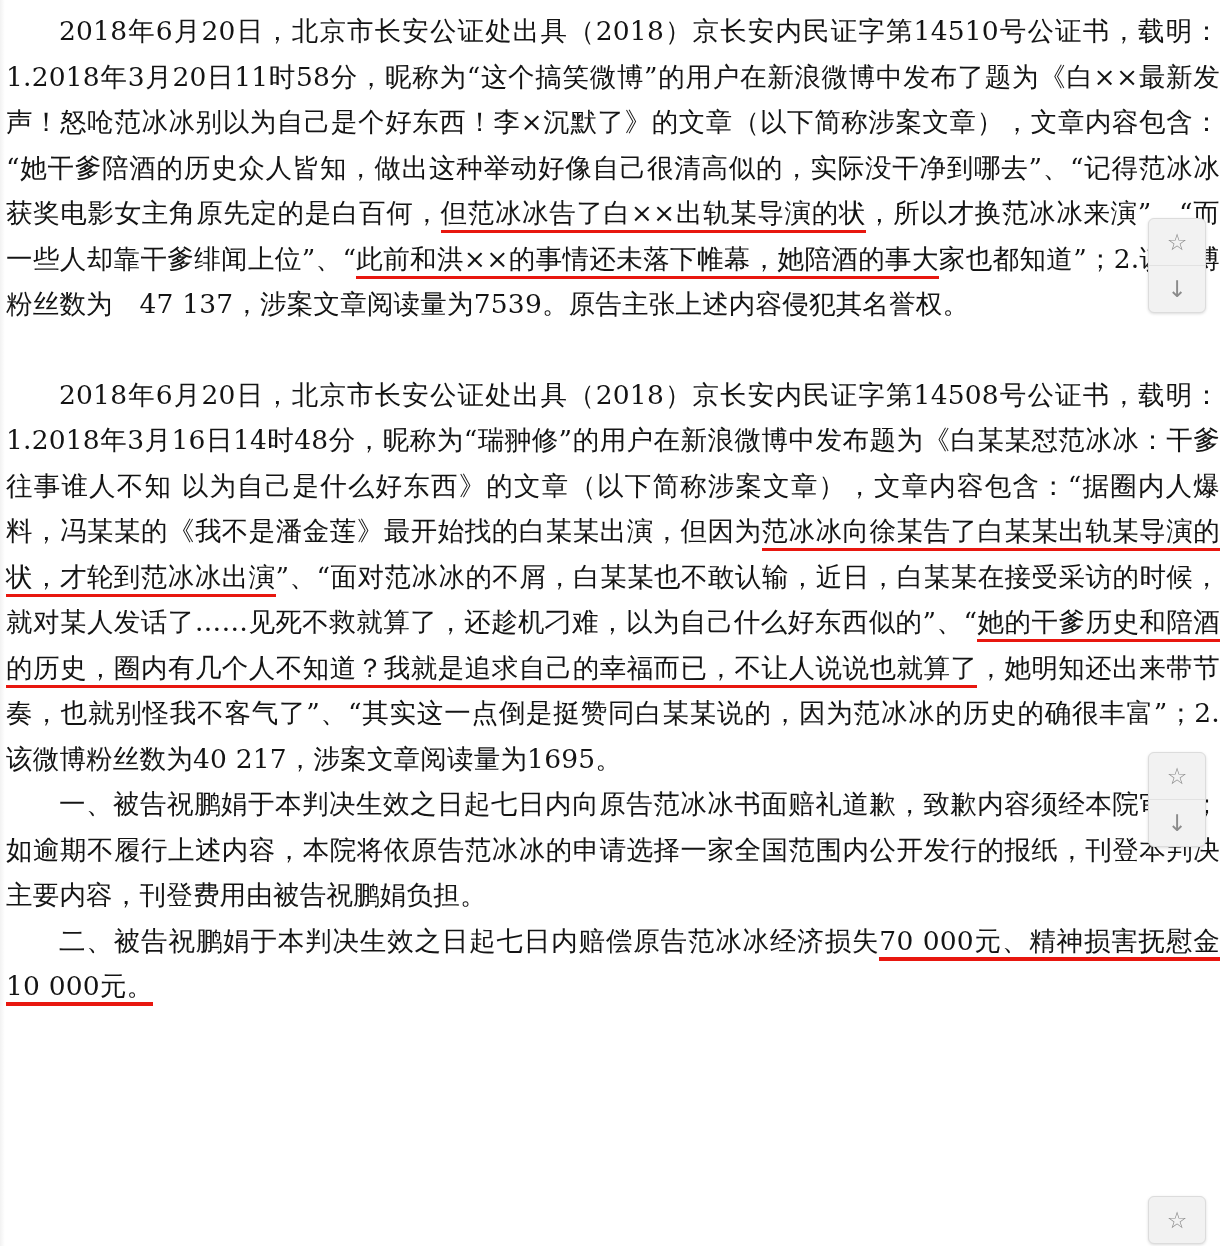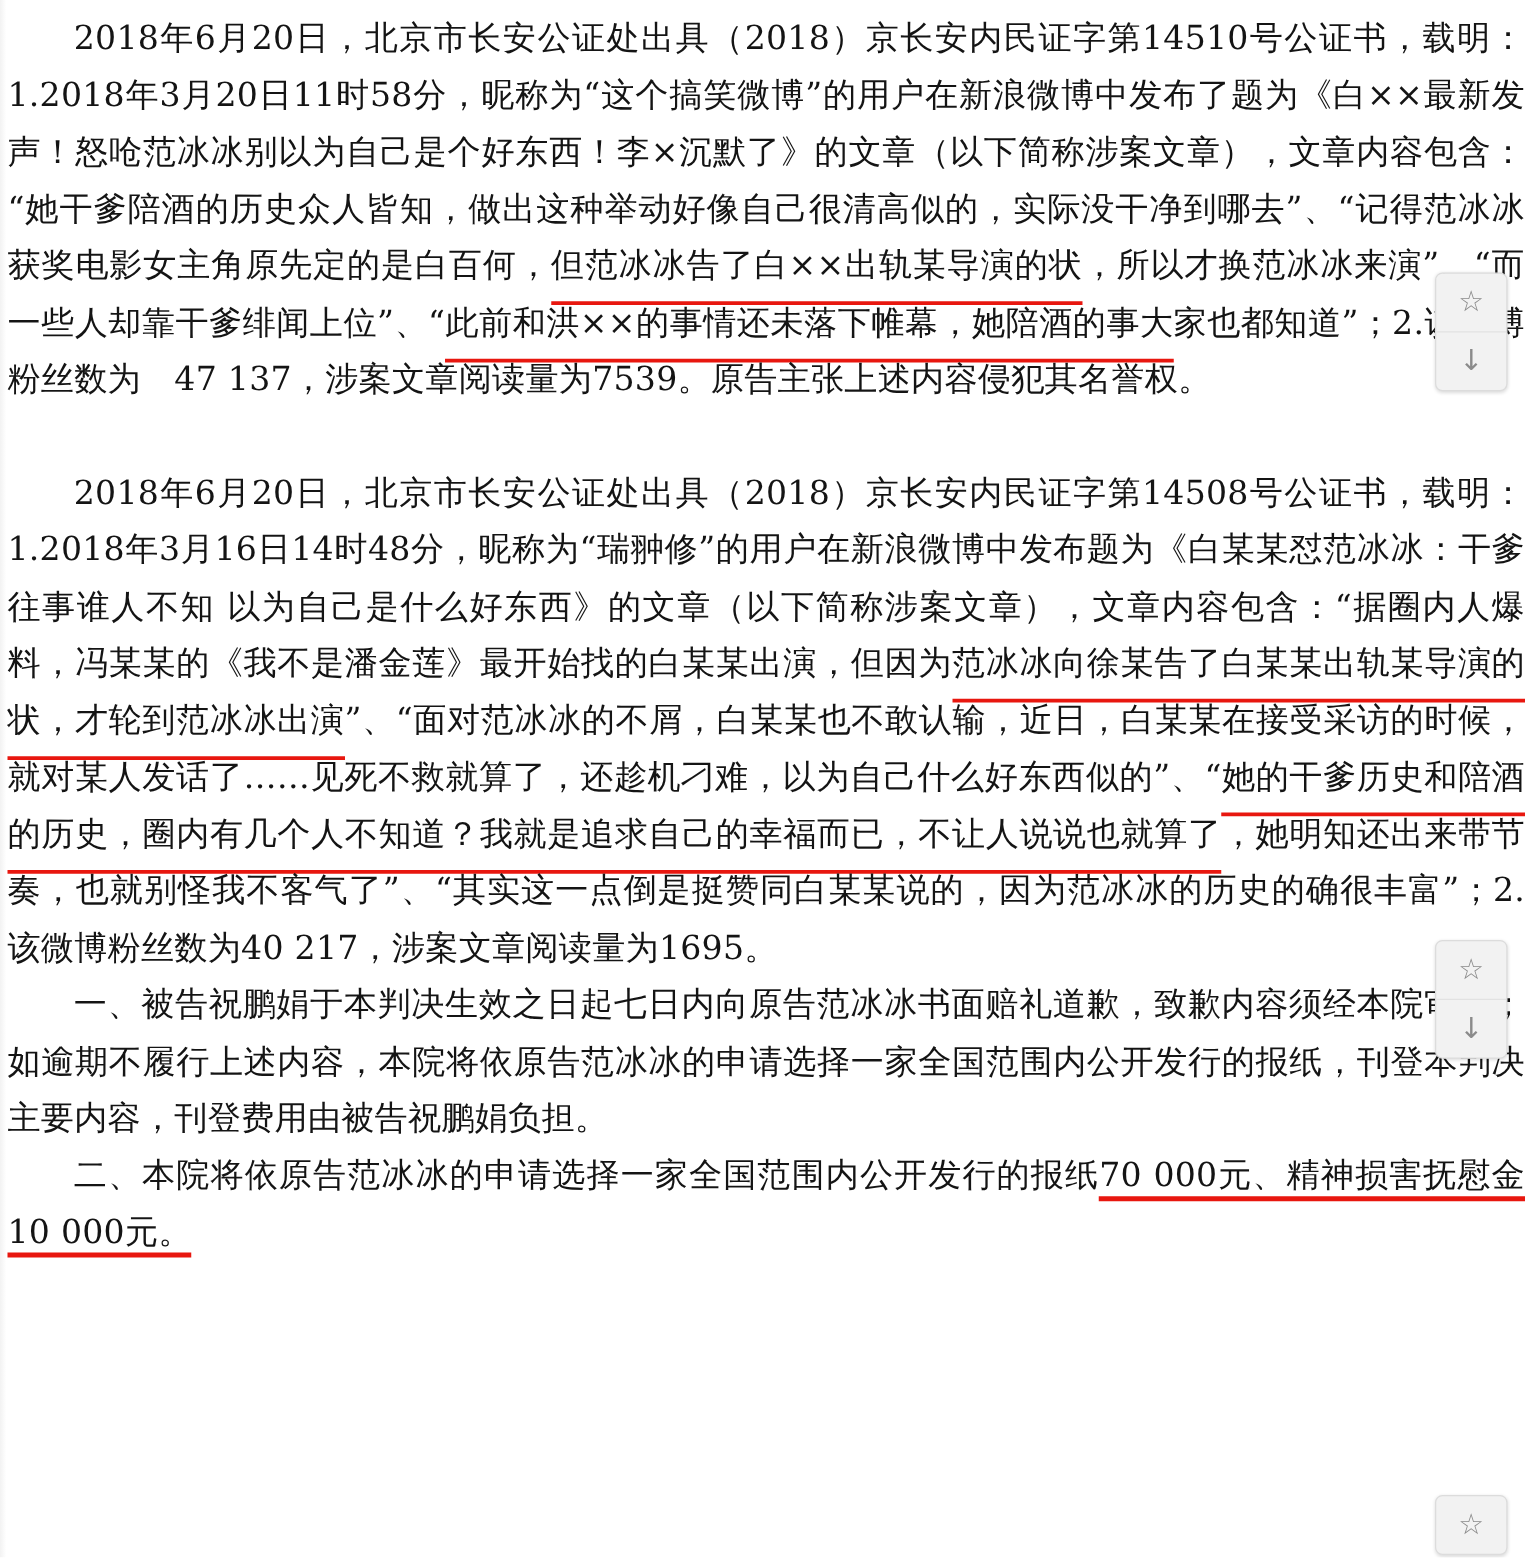--- a/index.html
+++ b/index.html
@@ -35,21 +35,21 @@
   }
   p.indent {
     text-indent: 2em;
   }
   .gap {
     height: 45px;
   }
   
   .ul-red {
     border-bottom: 3px solid #e8170f;
-    padding-bottom: 13px;
+    padding-bottom: 2px;
   }
   .ul-red-thick {
     border-bottom: 4px solid #e8170f;
     padding-bottom: 1px;
   }
   
   .float-widget {
     position: absolute;
     width: 56px;
     background: #f2f2f2;
@@ -97,21 +97,21 @@
   <div class="doc-body">
 
     <p class="para indent"><span>2018年6月20日，北京市长安公证处出具（2018）京长安内民证字第14510号公证书，载明：1.2018年3月20日11时58分，昵称为“这个搞笑微博”的用户在新浪微博中发布了题为《白××最新发声！怒呛范冰冰别以为自己是个好东西！李×沉默了》的文章（以下简称涉案文章），文章内容包含：“她干爹陪酒的历史众人皆知，做出这种举动好像自己很清高似的，实际没干净到哪去”、“记得范冰冰获奖电影女主角原先定的是白百何，</span><span class="ul-red">但范冰冰告了白××出轨某导演的状</span><span>，所以才换范冰冰来演”、“而一些人却靠干爹绯闻上位”、“</span><span class="ul-red">此前和洪××的事情还未落下帷幕，她陪酒的事大</span><span>家也都知道”；2.该微博粉丝数为　47 137，涉案文章阅读量为7539。原告主张上述内容侵犯其名誉权。</span></p>
 
     <div class="gap"></div>
 
     <p class="para indent"><span>2018年6月20日，北京市长安公证处出具（2018）京长安内民证字第14508号公证书，载明：1.2018年3月16日14时48分，昵称为“瑞翀修”的用户在新浪微博中发布题为《白某某怼范冰冰：干爹往事谁人不知 以为自己是什么好东西》的文章（以下简称涉案文章），文章内容包含：“据圈内人爆料，冯某某的《我不是潘金莲》最开始找的白某某出演，但因为</span><span class="ul-red">范冰冰向徐某告了白某某出轨某导演的状，才轮到范冰冰出演</span><span>”、“面对范冰冰的不屑，白某某也不敢认输，近日，白某某在接受采访的时候，就对某人发话了……见死不救就算了，还趁机刁难，以为自己什么好东西似的”、“</span><span class="ul-red">她的干爹历史和陪酒的历史，圈内有几个人不知道？我就是追求自己的幸福而已，不让人说说也就算了</span><span>，她明知还出来带节奏，也就别怪我不客气了”、“其实这一点倒是挺赞同白某某说的，因为范冰冰的历史的确很丰富”；2.该微博粉丝数为40 217，涉案文章阅读量为1695。</span></p>
 
     <p class="para indent"><span>一、被告祝鹏娟于本判决生效之日起七日内向原告范冰冰书面赔礼道歉，致歉内容须经本院审核；如逾期不履行上述内容，本院将依原告范冰冰的申请选择一家全国范围内公开发行的报纸，刊登本判决主要内容，刊登费用由被告祝鹏娟负担。</span></p>
 
-    <p class="para indent"><span>二、本院将依原告范冰冰的申请选择一家全国范围内公开发行的报纸</span><span class="ul-red-thick">70 000元、精神损害抚慰金10 000元。</span></p>
+    <p class="para indent"><span>二、被告祝鹏娟于本判决生效之日起七日内赔偿原告范冰冰经济损失</span><span class="ul-red-thick">70 000元、精神损害抚慰金10 000元。</span></p>
 
   </div>
 
   <div class="float-widget fw-a">
     <div class="fw-btn">
         <span class="star-glyph">☆</span>
       </div>
     <div class="fw-btn">
         <span class="down-glyph">↓</span>
       </div>

